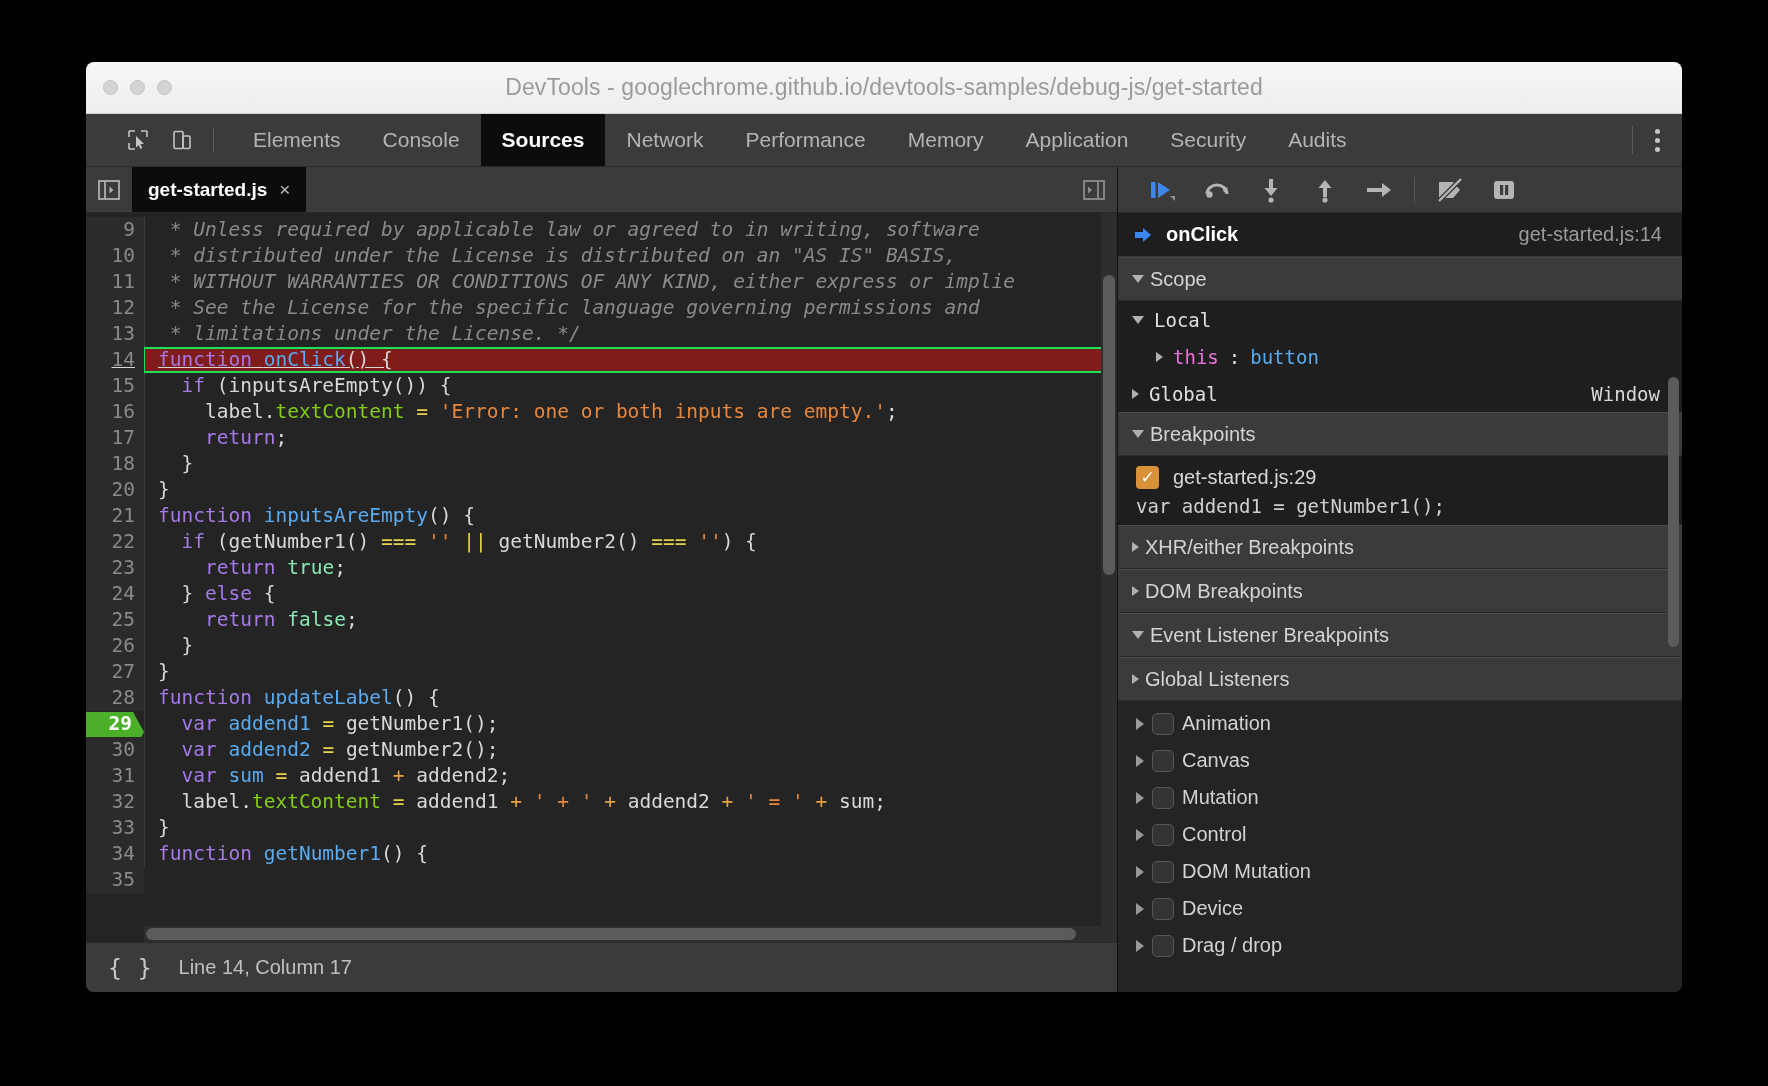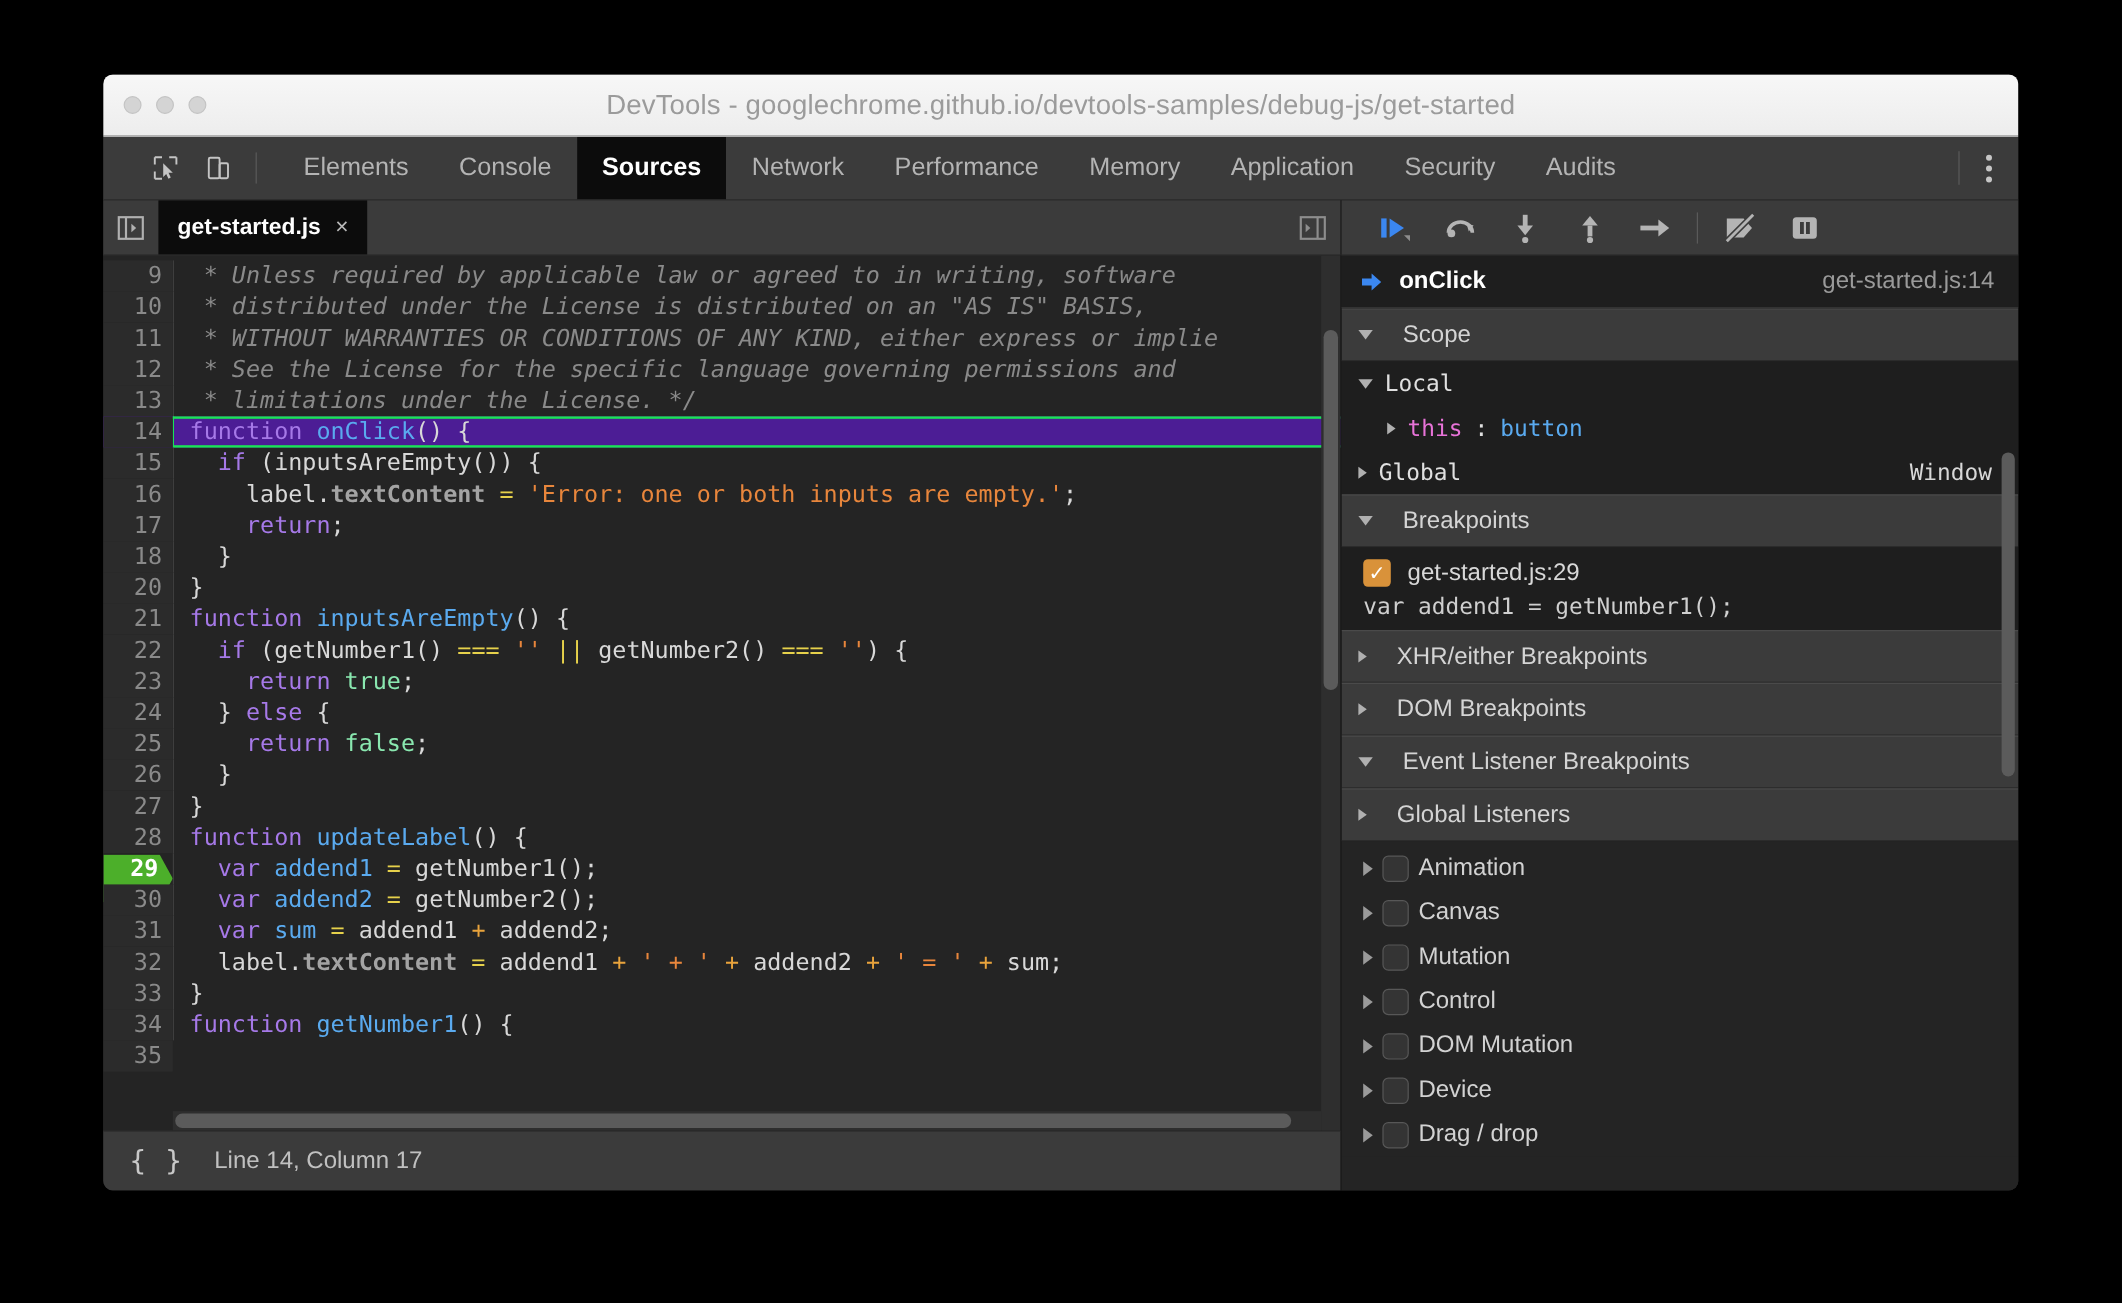--- a/index.html
+++ b/index.html
@@ -91,40 +91,40 @@
   }
   .ln {
     display:flex; align-items:flex-start; height:26px; position:relative; white-space:pre;
   }
   .gutter {
     width:58px; flex:0 0 58px; text-align:right; padding-right:9px;
     color:#8a8a8a; background:#2b2b2b; position:relative;
   }
   .ln.exec .gutter { background:#2b2b2b; }
   .ln .src { padding-left:13px; flex:1; border-left:1px solid #3e3e3e; }
-  .ln.exec { background:#4c1d95; }
+  .ln.exec { background:#7f1d1d;text-decoration:underline; }
   .ln.exec .src { border-left:1px solid #19e455; }
   .ln.exec::after {
     content:""; position:absolute; left:58px; right:0; top:0; height:2px; background:#19e455;
   }
   .ln.exec::before {
     content:""; position:absolute; left:58px; right:0; bottom:0; height:2px; background:#19e455;
   }
   .bpbadge {
     position:absolute; left:0; top:1px; width:58px; height:40px;
     background:#4caf2a; color:#fff; font-weight:700; text-align:right;
     padding-right:12px; line-height:24px;
     clip-path: polygon(0 0, 47px 0, 58px 50%, 47px 100%, 0 100%);
   }
   
   .c-com { color:#8a8a8a; font-style:italic; }
   .c-kw  { color:#a679e8; }
   .c-fn  { color:#5aaaef; }
   .c-str { color:#e8863c; }
-  .c-prop{ color:#a3a3a3;font-weight:bold; }
+  .c-prop{ color:#84cc16; }
   .c-op  { color:#e6d14b; }
   .c-lit { color:#8ae8b0; }
   .c-plain { color:#d8d8d8; }
   .c-pipe { color:#e6d14b; }
   .c-plus { color:#e8a33c; }
 
   
   .vscroll {
     position:absolute; right:2px; top:62px; width:12px; height:300px;
     background:#5b5b5b; border-radius:6px;
@@ -161,21 +161,21 @@
     height:44px; flex:0 0 44px; background:#1e1e1e;
     display:flex; align-items:center; padding:0 20px 0 16px;
     border-bottom:1px solid #3a3a3a; cursor:pointer;
   }
   .cs-arrow { margin-right:14px; display:flex; align-items:center; }
   .cs-name { color:#fff; font-size:20px; font-weight:700; }
   .cs-loc { margin-left:auto; color:#9a9a9a; font-size:20px; }
 
   .section-head {
     height:44px; flex:0 0 44px; background:#3b3b3b;
-    display:flex; align-items:center; padding-left:14px; gap:25px;
+    display:flex; align-items:center; padding-left:14px; gap:6px;
     border-bottom:1px solid #2b2b2b; border-top:1px solid #4a4a4a;
     cursor:pointer;
   }
   .section-head .lbl { color:#d4d4d4; font-size:20px; }
   .tri { width:0;height:0; border-left:7px solid #b0b0b0; border-top:5px solid transparent; border-bottom:5px solid transparent; }
   .tri.down { border-left:6px solid transparent; border-right:6px solid transparent; border-top:8px solid #b0b0b0; border-bottom:0; }
 
   .scopebody { background:#1e1e1e; }
   .scope-row { display:flex; align-items:center; height:37px; padding-left:14px; gap:10px;
     font-family:"DejaVu Sans Mono","Liberation Mono",monospace; font-size:19px; color:#e0e0e0; cursor:pointer; }

